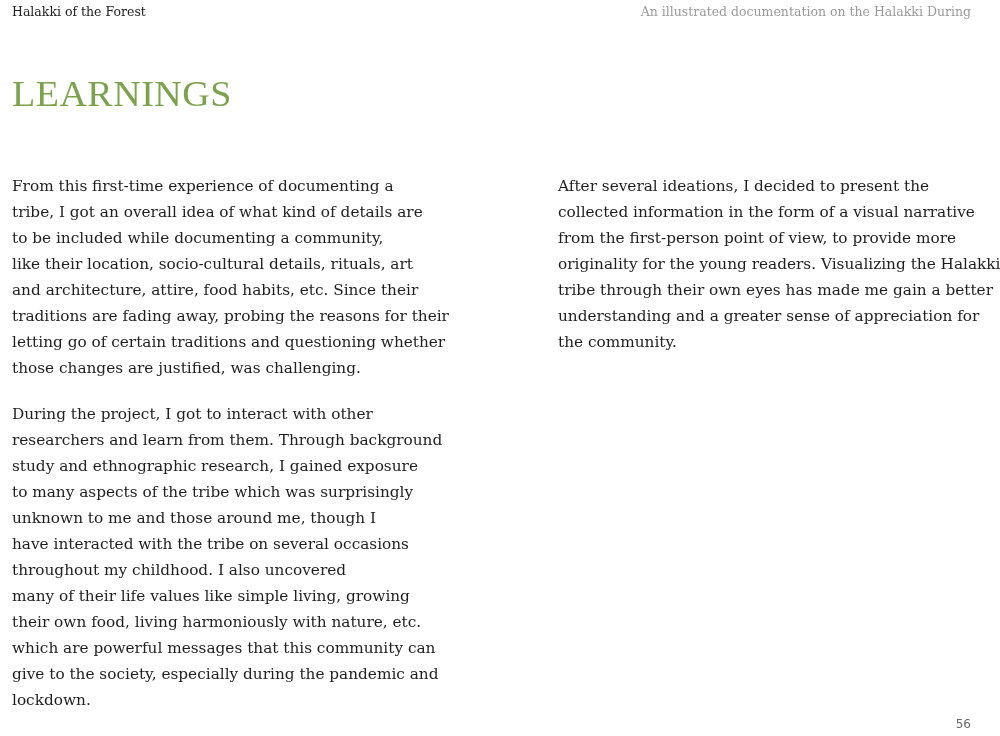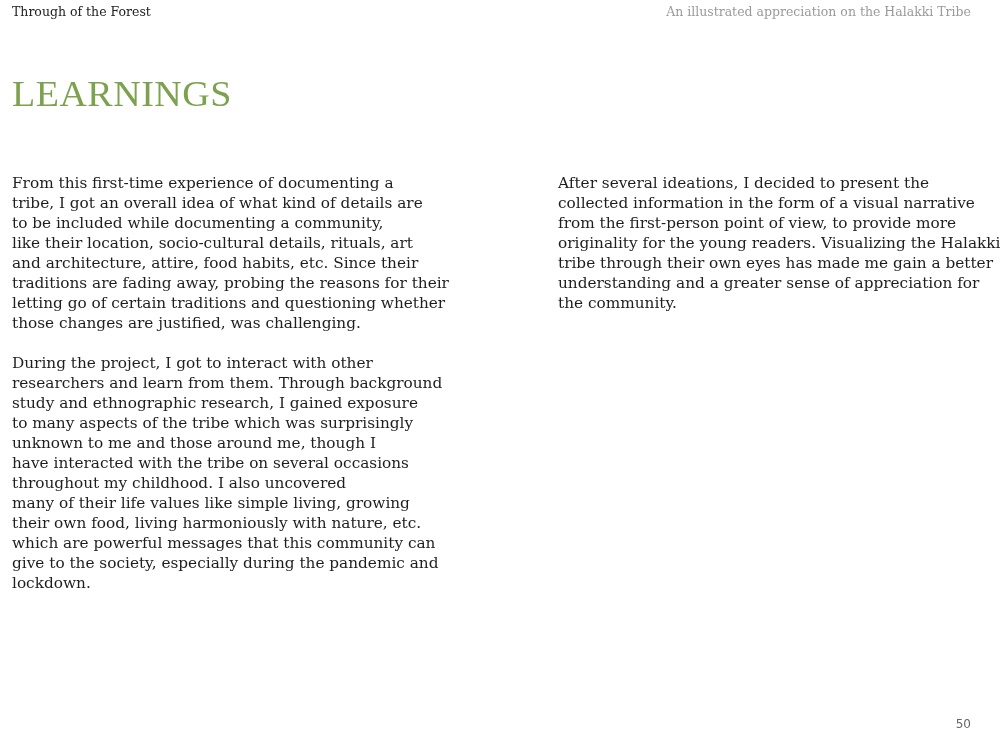--- a/index.html
+++ b/index.html
@@ -2,31 +2,31 @@
 <html><head>
 <meta charset="utf-8">
 <style>
   html, body { margin:0; padding:0; }
   body { width:1000px; height:736px; background:#ffffff; position:relative; overflow:hidden;
          font-family:"DejaVu Serif", serif; color:#1e1e1e; }
   .hdr-left { position:absolute; left:12px; top:4px; font-size:12.5px; color:#222; font-family:"DejaVu Serif", serif; }
   .hdr-right { position:absolute; right:29px; top:4px; font-size:12.5px; color:#9a9a9a; font-family:"DejaVu Serif", serif; }
   .title { position:absolute; left:12px; top:74px; font-family:"Liberation Serif", serif; font-size:38px;
            color:#7da24f; letter-spacing:0.5px; font-weight:normal; margin:0; transform:scaleY(0.92); transform-origin:left top; }
-  .col { position:absolute; top:173px; font-size:15.3px; line-height:20px; }
+  .col { position:absolute; top:173px; font-size:15.3px; line-height:26px; }
   .col-left { left:12px; width:460px; }
   .col-right { left:522px; width:470px;margin-left:36px; }
   .col p { margin:0 0 19.9px 0; white-space:pre-line; }
   .page-num { position:absolute; right:29px; top:717px; font-size:12px; color:#666; font-family:"DejaVu Sans", sans-serif; }
 </style>
 </head>
 <body>
 
-<div class="hdr-left">Through of the Forest</div>
-<div class="hdr-right">An illustrated appreciation on the Halakki Tribe</div>
+<div class="hdr-left">Halakki of the Forest</div>
+<div class="hdr-right">An illustrated documentation on the Halakki During</div>
 
 <h1 class="title">LEARNINGS</h1>
 
 <div class="col col-left">
   <p>From this first-time experience of documenting a
 tribe, I got an overall idea of what kind of details are
 to be included while documenting a community,
 like their location, socio-cultural details, rituals, art
 and architecture, attire, food habits, etc. Since their
 traditions are fading away, probing the reasons for their
@@ -49,13 +49,13 @@
 <div class="col col-right">
   <p>After several ideations, I decided to present the
 collected information in the form of a visual narrative
 from the first-person point of view, to provide more
 originality for the young readers. Visualizing the Halakki
 tribe through their own eyes has made me gain a better
 understanding and a greater sense of appreciation for
 the community.</p>
 </div>
 
-<div class="page-num">50</div>
+<div class="page-num">56</div>
 
 </body></html>

